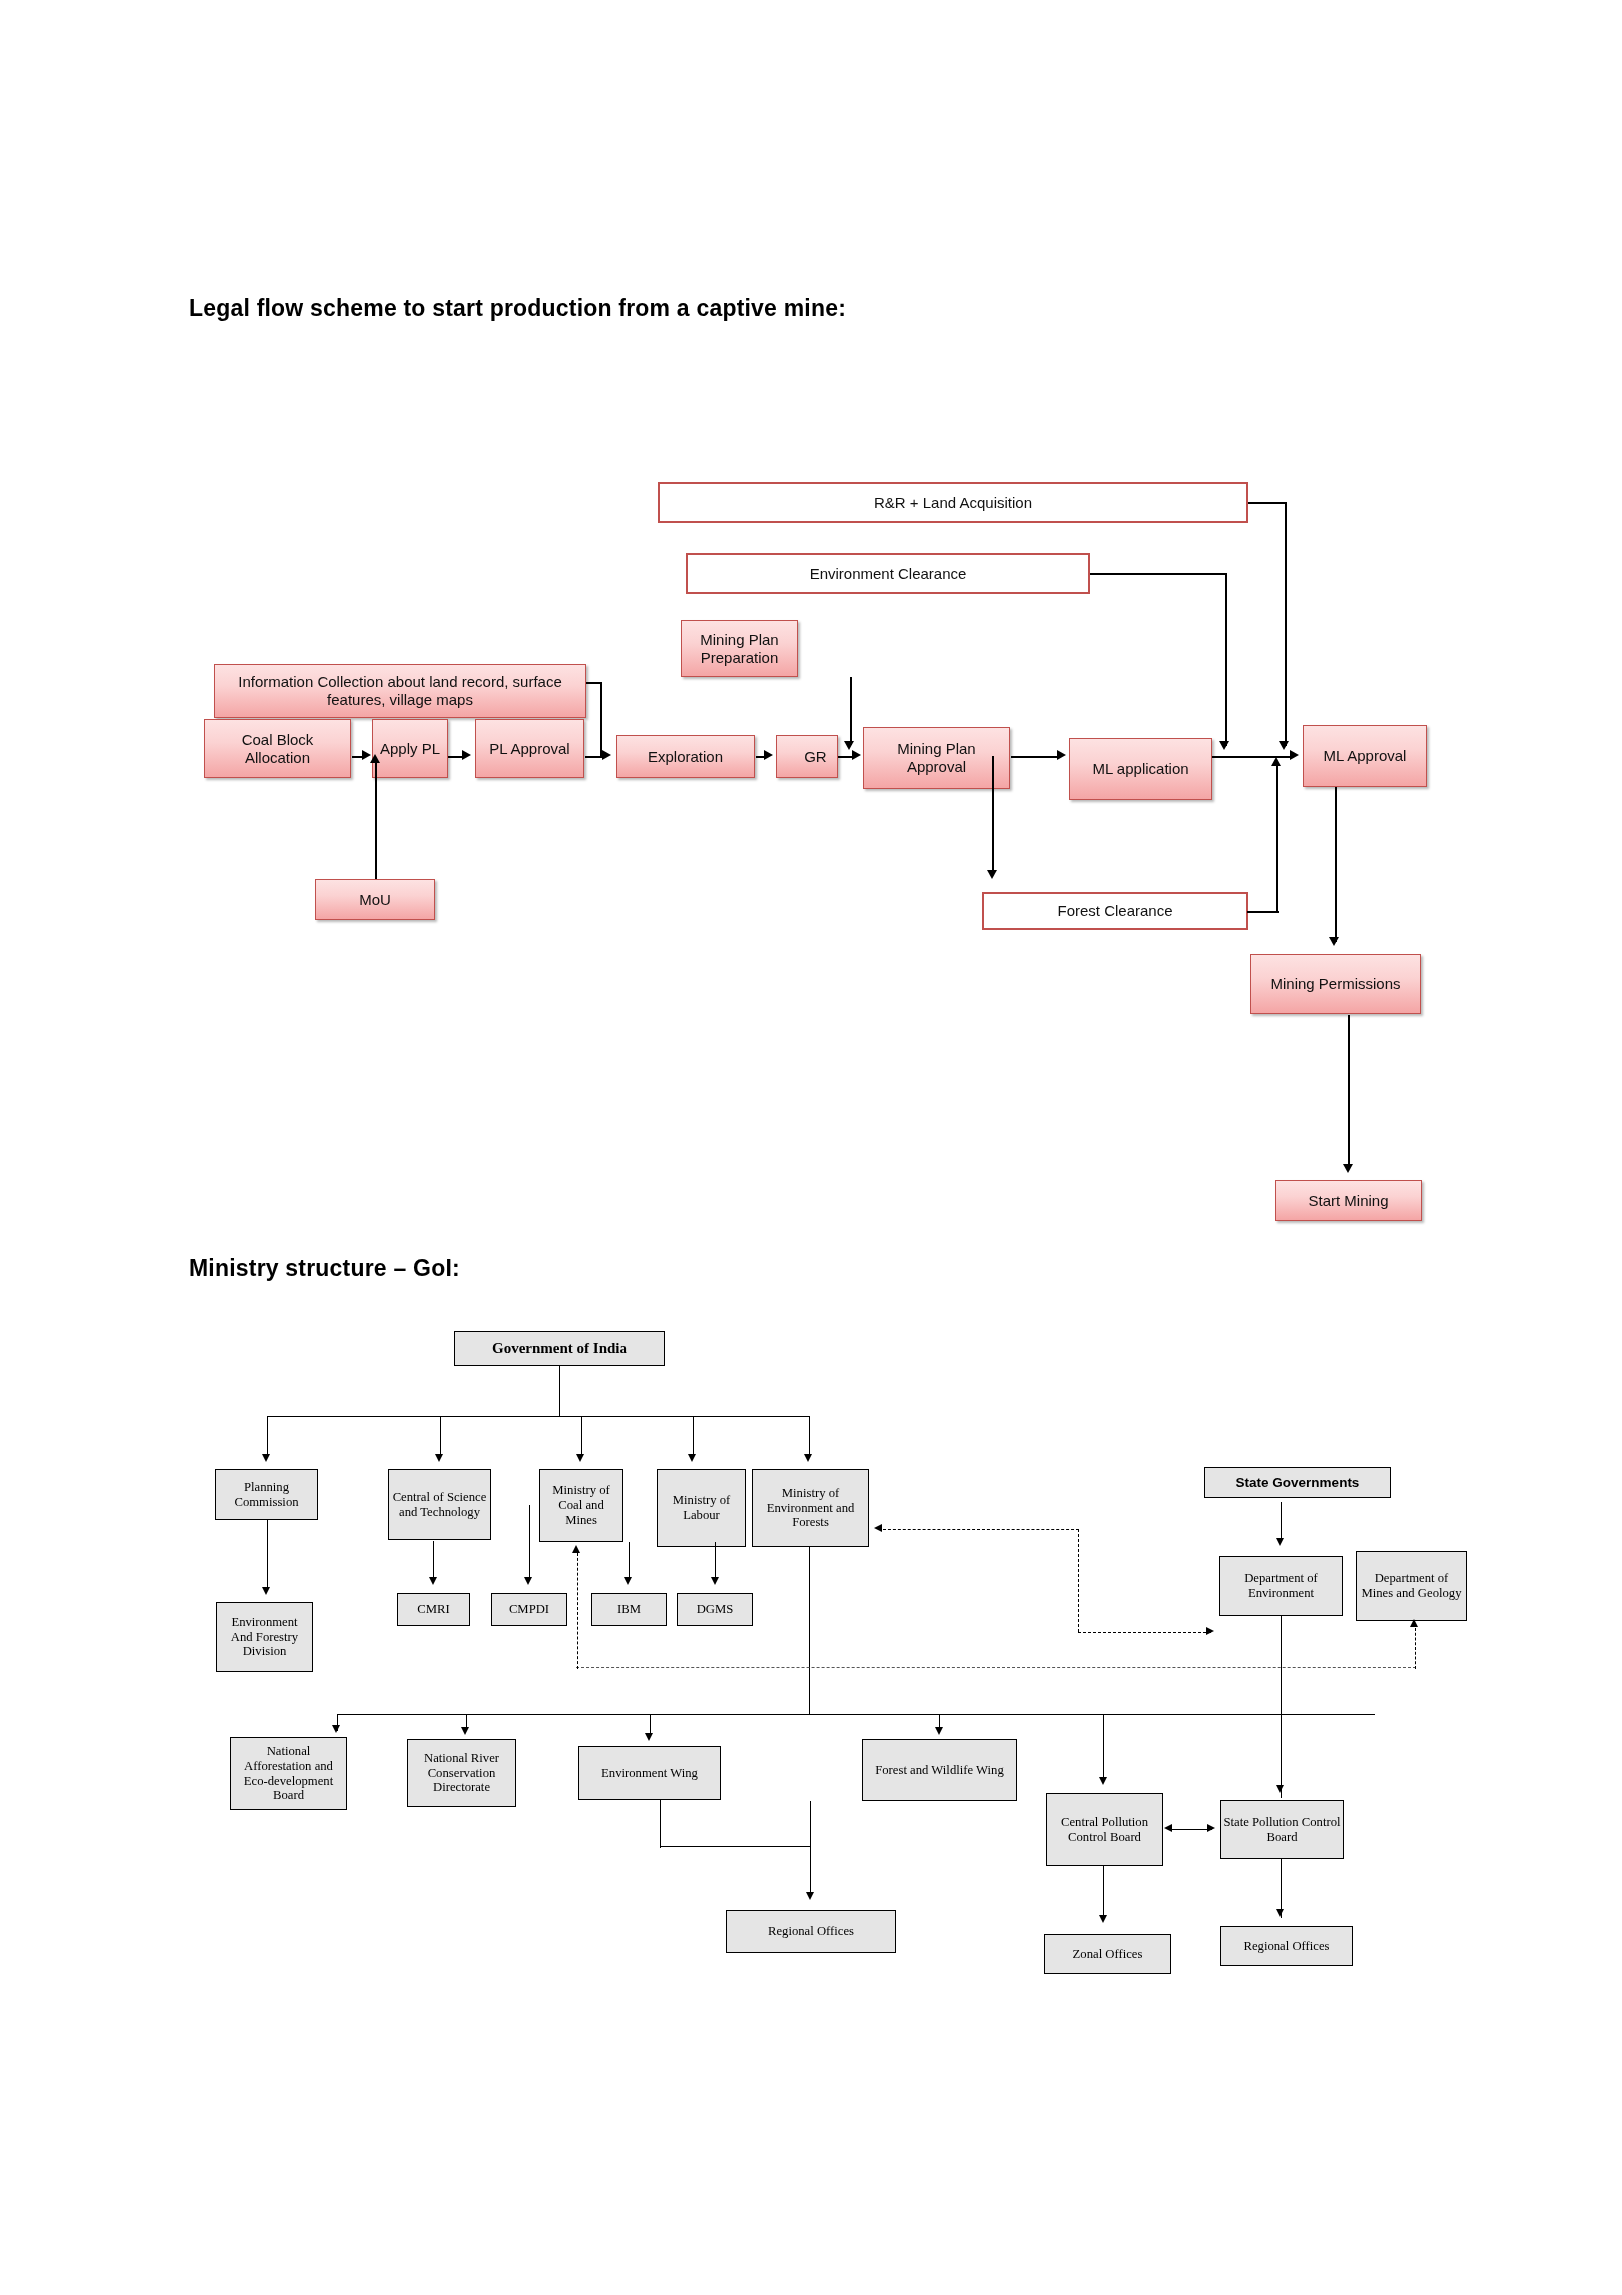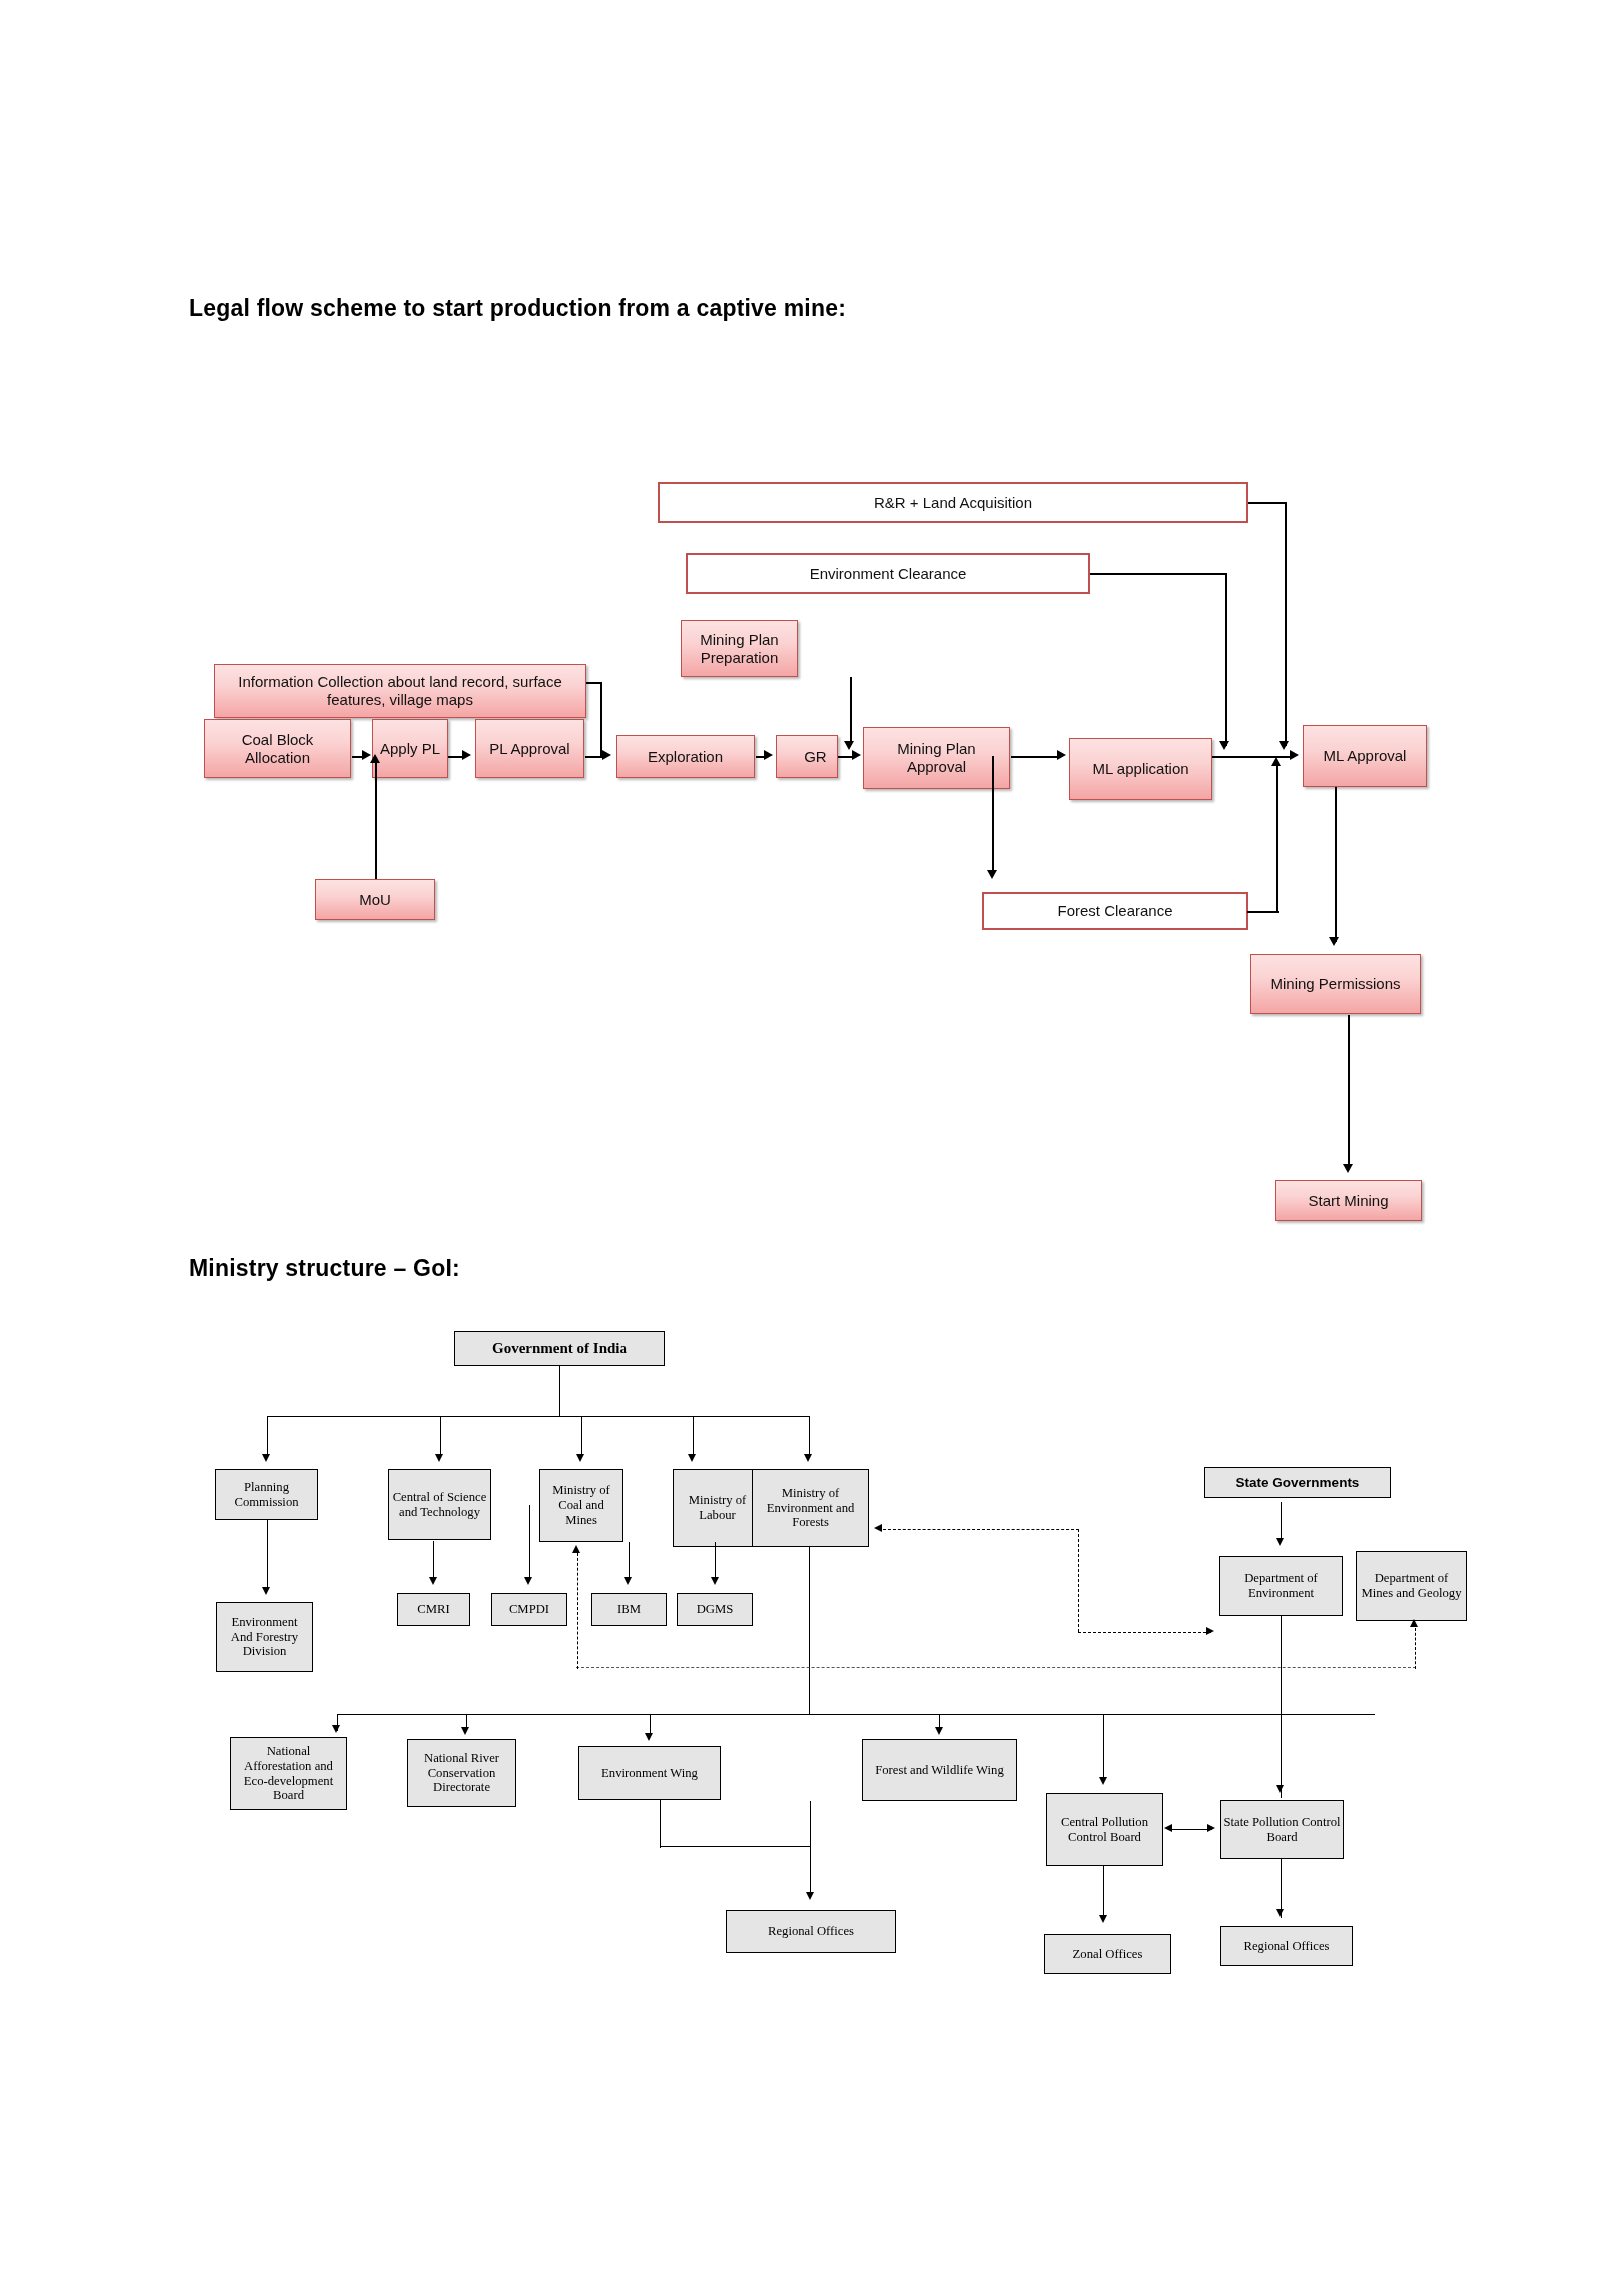--- a/index.html
+++ b/index.html
@@ -149,21 +149,21 @@
   <div class="heading" style="left:189px;top:1255px;">Ministry structure – GoI:</div>
 
   <div class="onode gov" style="left:454px;top:1331px;width:211px;height:35px;">Government of India</div>
 
   <div class="onode" style="left:215px;top:1469px;width:103px;height:51px;">Planning Commission</div>
 
   <div class="onode" style="left:388px;top:1469px;width:103px;height:71px;">Central of Science and Technology</div>
 
   <div class="onode" style="left:539px;top:1469px;width:84px;height:73px;">Ministry of Coal and Mines</div>
 
-  <div class="onode" style="left:673px;top:1469px;width:89px;height:78px;">Ministry of Labour</div>
+  <div class="onode" style="left:657px;top:1469px;width:89px;height:78px;">Ministry of Labour</div>
 
   <div class="onode" style="left:752px;top:1469px;width:117px;height:78px;">Ministry of Environment and Forests</div>
 
   <div class="onode bold" style="left:1204px;top:1467px;width:187px;height:31px;">State Governments</div>
 
   <div class="onode" style="left:397px;top:1593px;width:73px;height:33px;">CMRI</div>
 
   <div class="onode" style="left:491px;top:1593px;width:76px;height:33px;">CMPDI</div>
 
   <div class="onode" style="left:591px;top:1593px;width:76px;height:33px;">IBM</div>

